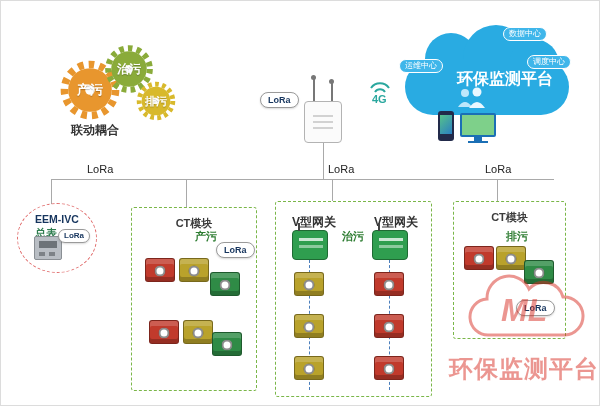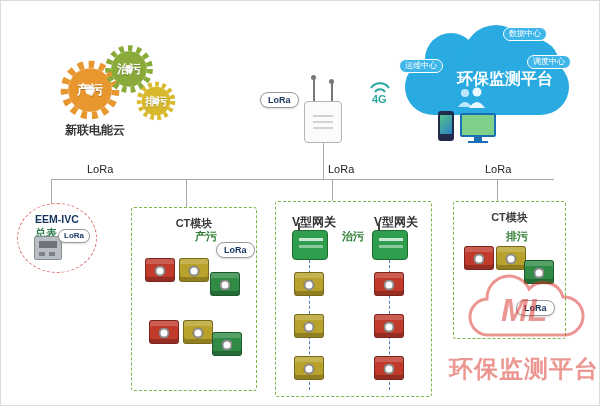--- a/index.html
+++ b/index.html
@@ -97,21 +97,21 @@
     <span class="glabel" style="font-size:12px;">治污</span>
   </div>
   <div class="gear" style="left:134px;top:79px;width:42px;height:42px;">
     <svg viewBox="0 0 60 60">
       <circle cx="30" cy="30" r="24" fill="none" stroke="#d8b92c" stroke-width="7" stroke-dasharray="5.3 4.8"></circle>
       <circle cx="30" cy="30" r="20.5" fill="#d8b92c"></circle>
       <circle cx="30" cy="30" r="4.5" fill="#fff"></circle>
     </svg>
     <span class="glabel" style="font-size:11px;">排污</span>
   </div>
-  <div class="caption" style="left:58px;top:121px;width:72px;text-align:center;">新联电能云</div>
+  <div class="caption" style="left:58px;top:121px;width:72px;text-align:center;">联动耦合</div>
 
   <div class="gw-ant" style="left:312px;top:78px;height:24px;"></div>
   <div class="gw-dot" style="left:310px;top:74px;"></div>
   <div class="gw-ant" style="left:330px;top:82px;height:20px;"></div>
   <div class="gw-dot" style="left:328px;top:78px;"></div>
   <div class="gw-body">
     <span class="vent"></span>
       <span class="vent"></span>
       <span class="vent"></span>
   </div>

